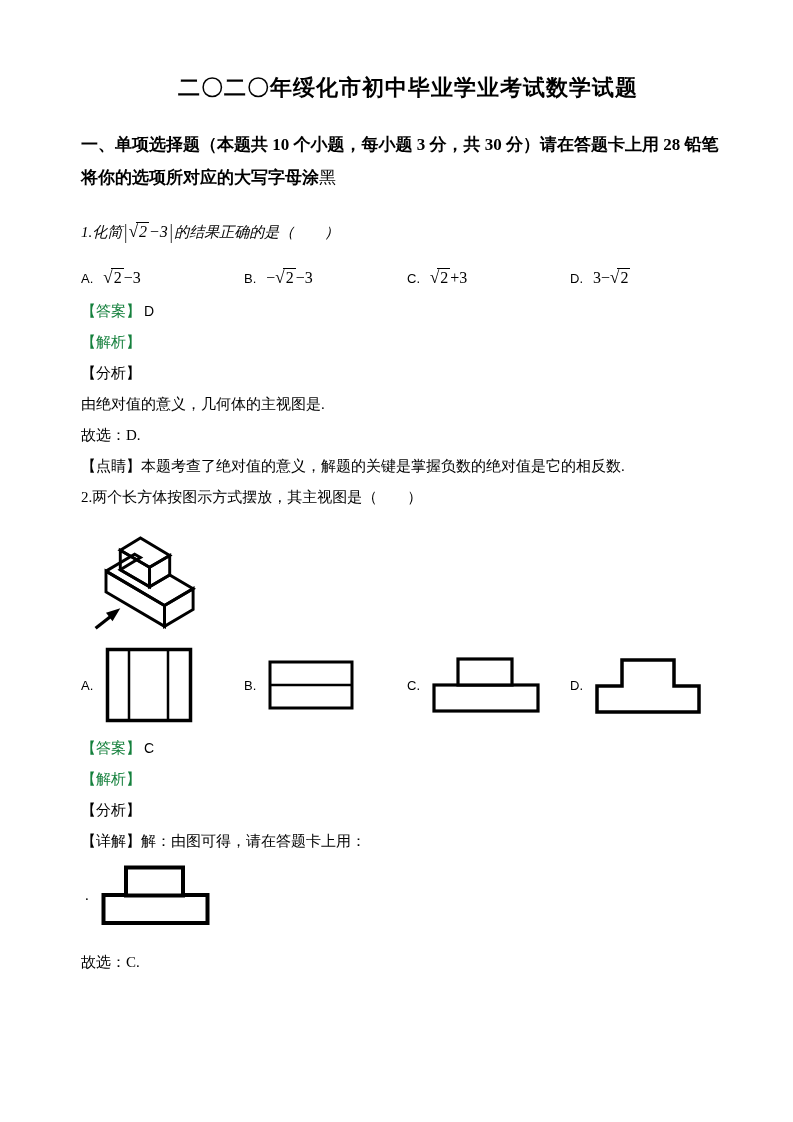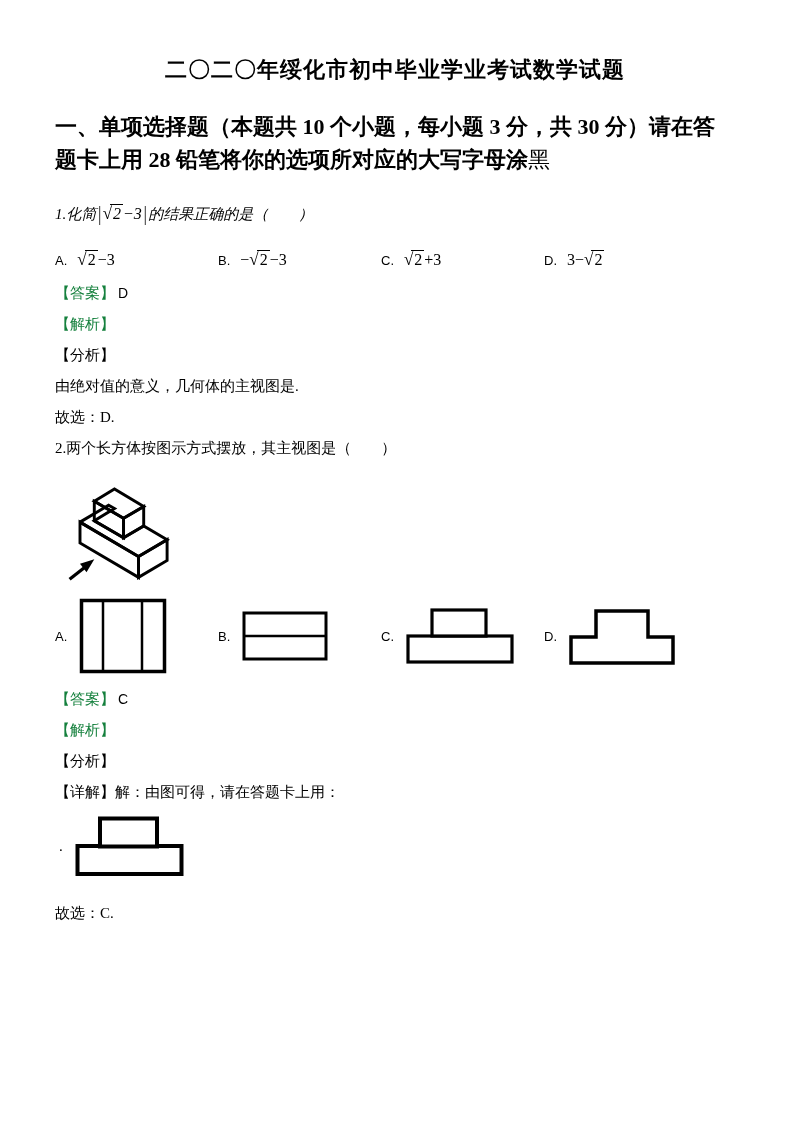--- a/index.html
+++ b/index.html
@@ -1,19 +1,19 @@
 <!DOCTYPE html>
 <html><head>
 <meta charset="utf-8">
 <style>
   html,body{margin:0;padding:0;background:#ffffff;}
   body{width:793px;height:1122px;font-family:"Liberation Serif","DejaVu Serif",serif;color:#000;overflow:hidden;}
-  .content{padding:55px 58px 20px 55px;}
+  .content{padding:55px 58px 20px 81px;margin-top:18px;}
   .title{margin:0;font-size:22px;line-height:30px;text-align:center;font-weight:700;letter-spacing:1px;}
-  .hdr{margin:25px 0 0;font-weight:700;font-size:22px;line-height:33px;}
+  .hdr{margin:25px 0 0;font-weight:700;font-size:17px;line-height:33px;}
   .hdr .tail{font-weight:400;}
   .stem{margin:20px 0 0;font-size:15px;line-height:36px;font-style:italic;}
   .ln{margin:0;font-size:15px;line-height:31px;}
   .mt8{margin-top:8px;} .mt10{margin-top:10px;} .mt20{margin-top:20px;}
   .blue{color:#15803d;}
   .ansletter{font-family:"Liberation Sans",sans-serif;font-size:14px;padding-left:3px;}
   .math{font-size:16px;white-space:nowrap;}
   .bar{display:inline-block;transform:scaleY(1.25);padding:0 1px;}
   .sq-sym{font-size:17px;letter-spacing:-2px;}
   .rad{border-top:1.4px solid #000;padding:0 2px 0 3px;}
@@ -46,20 +46,21 @@
     <div class="cell"><span class="optlabel">D.</span><span class="math"><span>3−</span><span class="sq-sym">√</span><span class="rad">2</span><span></span></span></div>
   </div>
 
   <p class="ln mt8"><span class="blue">【答案】</span><span class="ansletter">D</span></p>
   <p class="ln"><span class="blue">【解析】</span></p>
   <p class="ln"><span>【分析】</span></p>
   <p class="ln">由绝对值的意义，几何体的主视图是.</p>
 
 
   <p class="ln">故选：D.</p>
+  <p class="ln"><span>【点睛】</span><span>本题考查了绝对值的意义，解题的关键是掌握负数的绝对值是它的相反数.</span></p>
 
   <p class="ln">2.两个长方体按图示方式摆放，其主视图是（　　）</p>
 
   <div class="fig3d">
     <svg width="130" height="114" viewBox="0 0 200 175">
       <g fill="none" stroke="#000" stroke-width="4.5" stroke-linejoin="miter">
 
         <polygon points="20,80 110,133 110,165 20,112"></polygon>
         <polygon points="110,133 154,107 154,139 110,165"></polygon>
         <polyline points="20,80 64,54 73,59 42,78 87,104 118,86 154,107 110,133 20,80"></polyline>

